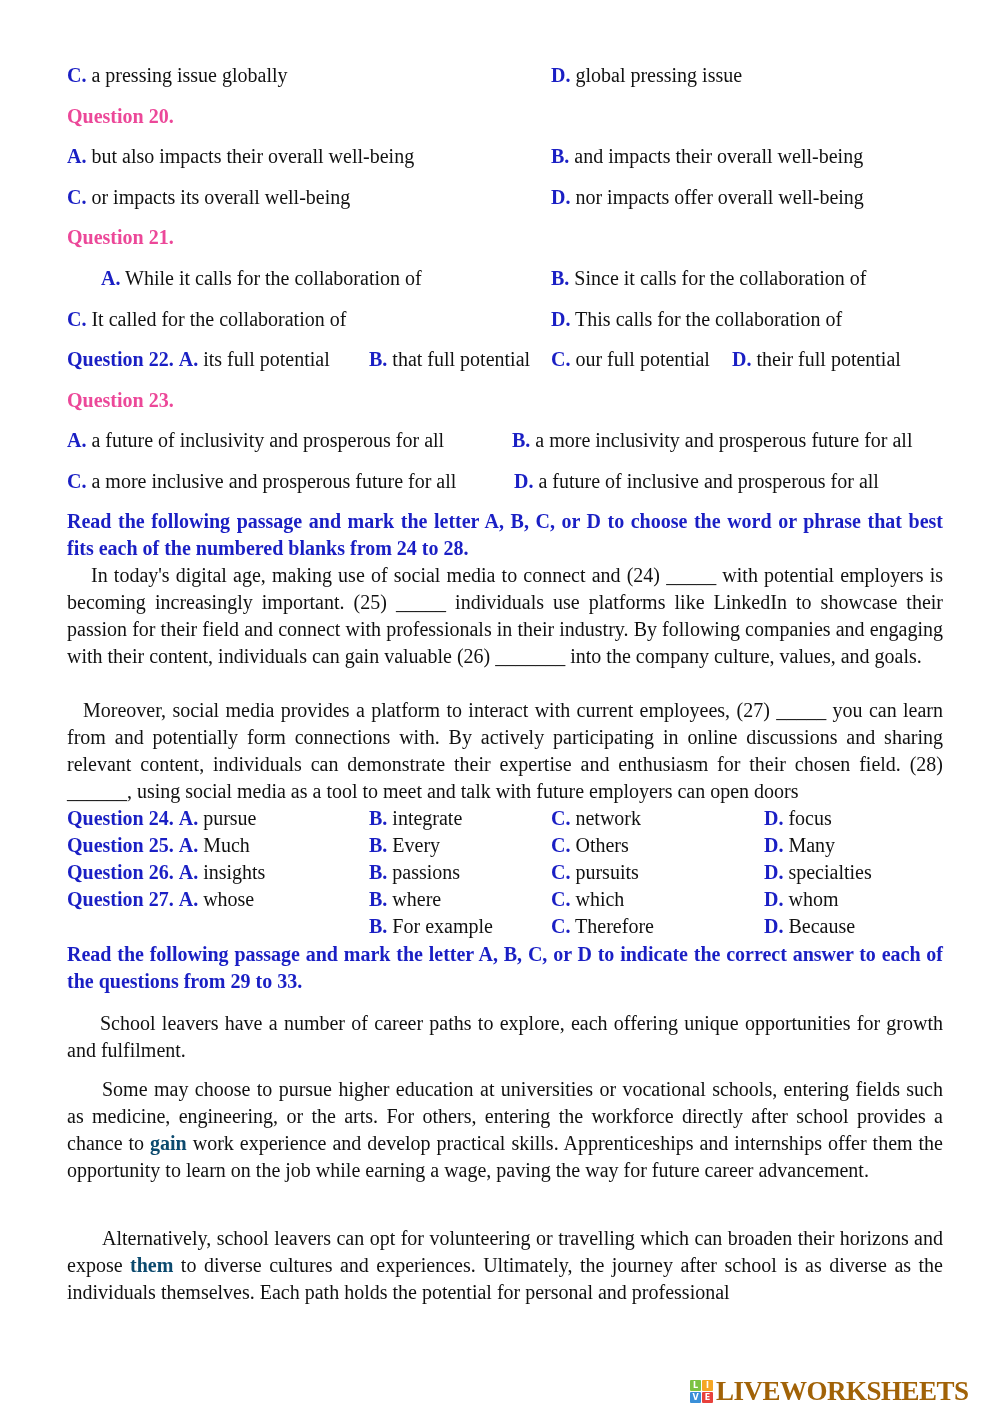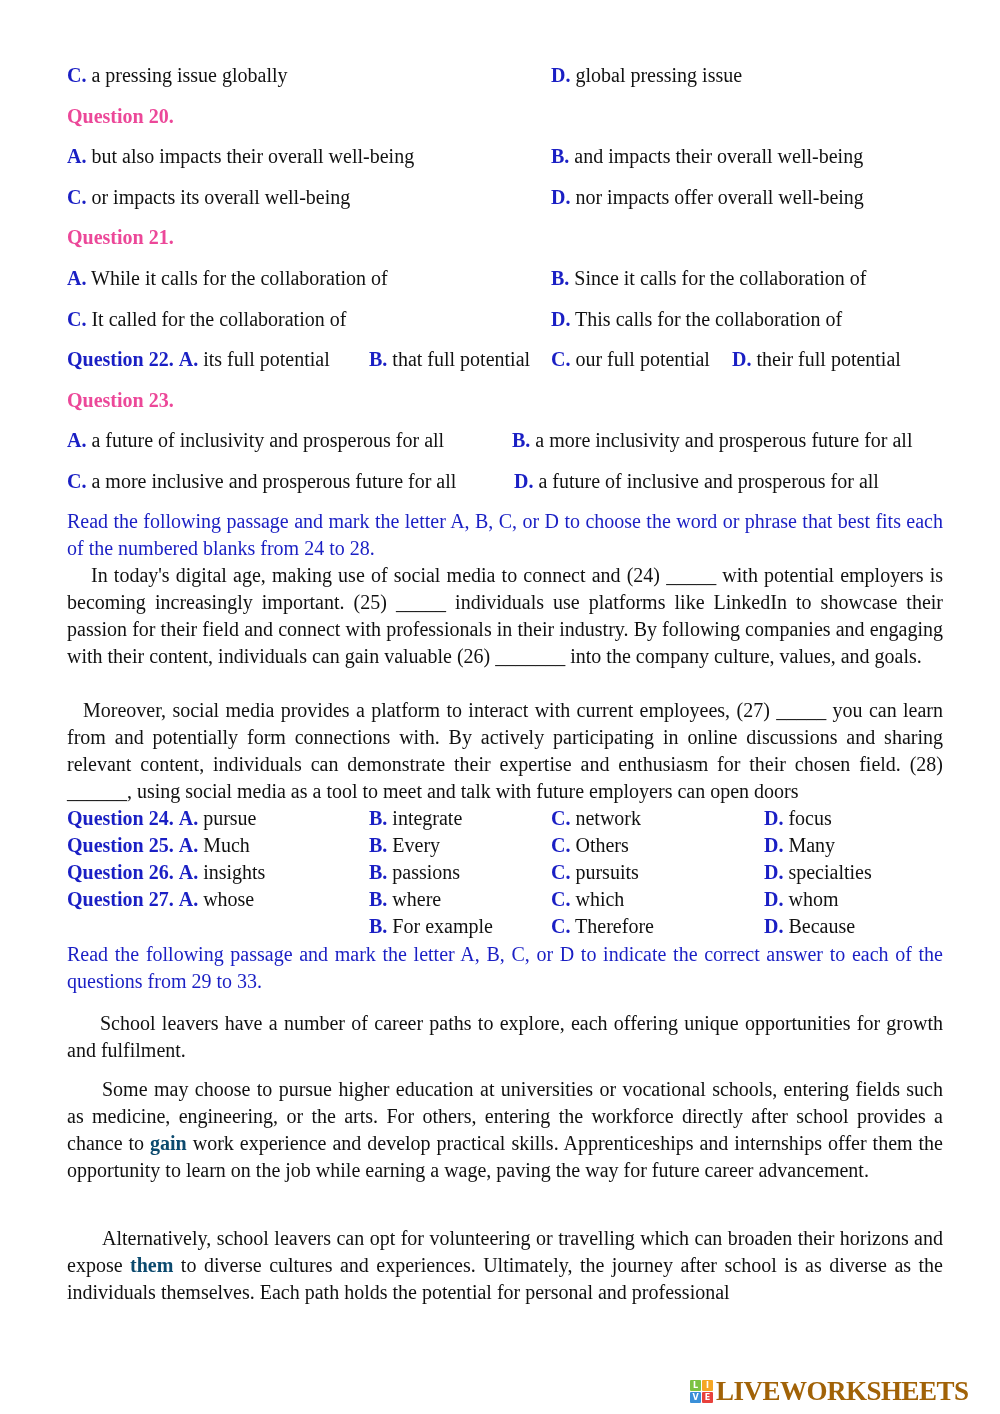--- a/index.html
+++ b/index.html
@@ -7,21 +7,21 @@
     width: 1000px; height: 1414px; position: relative; overflow: hidden;
     font-family: "Liberation Serif", "DejaVu Serif", serif;
     color: #111111; font-size: 20px;
   }
   .blue { color: #1a1fc4; font-weight: bold; }
   .row { position: absolute; left: 67px; white-space: nowrap; line-height: 24px; }
   .col2 { position: absolute; white-space: nowrap; line-height: 24px; }
   .qhead { position: absolute; left: 67px; color: #ec4899; font-weight: bold; line-height: 24px; }
   .instr {
     position: absolute; left: 67px; width: 876px;
-    color: #1a1fc4; font-weight: normal; line-height: 27px; text-align: justify;
+    color: #1a1fc4; font-weight: bold; line-height: 27px; text-align: justify;
   }
   .para {
     position: absolute; left: 67px; width: 876px;
     line-height: 27px; text-align: justify;
   }
   .grid-row { position: absolute; left: 67px; width: 900px; height: 27px; line-height: 27px; }
   .grid-row > span { position: absolute; white-space: nowrap; }
   .c1 { left: 0; } .c2 { left: 302px; } .c3 { left: 484px; } .c4 { left: 697px; }
   .logo {
     position: absolute; left: 690px; top: 1376px; height: 30px;
@@ -65,21 +65,21 @@
 <div class="row" style="top:185px;">
   <span class="blue">C.</span>
   <span>or impacts its overall well-being</span>
 </div>
 <div class="col2" style="left:551px; top:185px;">
   <span class="blue">D.</span>
   <span>nor impacts offer overall well-being</span>
 </div>
 
 <div class="qhead" style="top:225px;">Question 21.</div>
-<div class="row" style="top:266px;">
+<div class="row" style="top:266px;margin-left:34px;">
   <span class="blue">A.</span>
   <span>While it calls for the collaboration of</span>
 </div>
 <div class="col2" style="left:551px; top:266px;">
   <span class="blue">B.</span>
   <span>Since it calls for the collaboration of</span>
 </div>
 <div class="row" style="top:307px;">
   <span class="blue">C.</span>
   <span>It called for the collaboration of</span>

